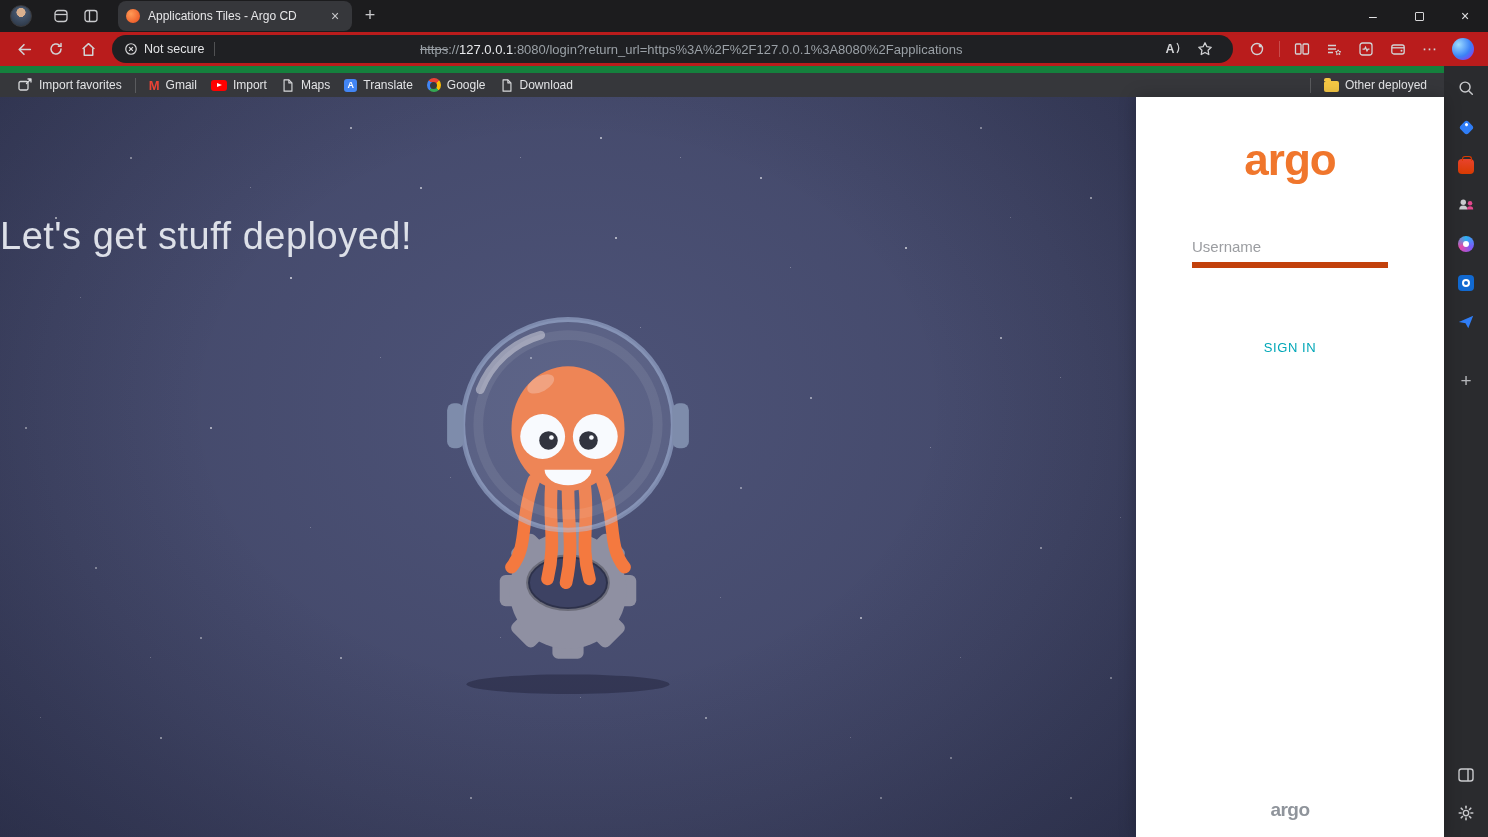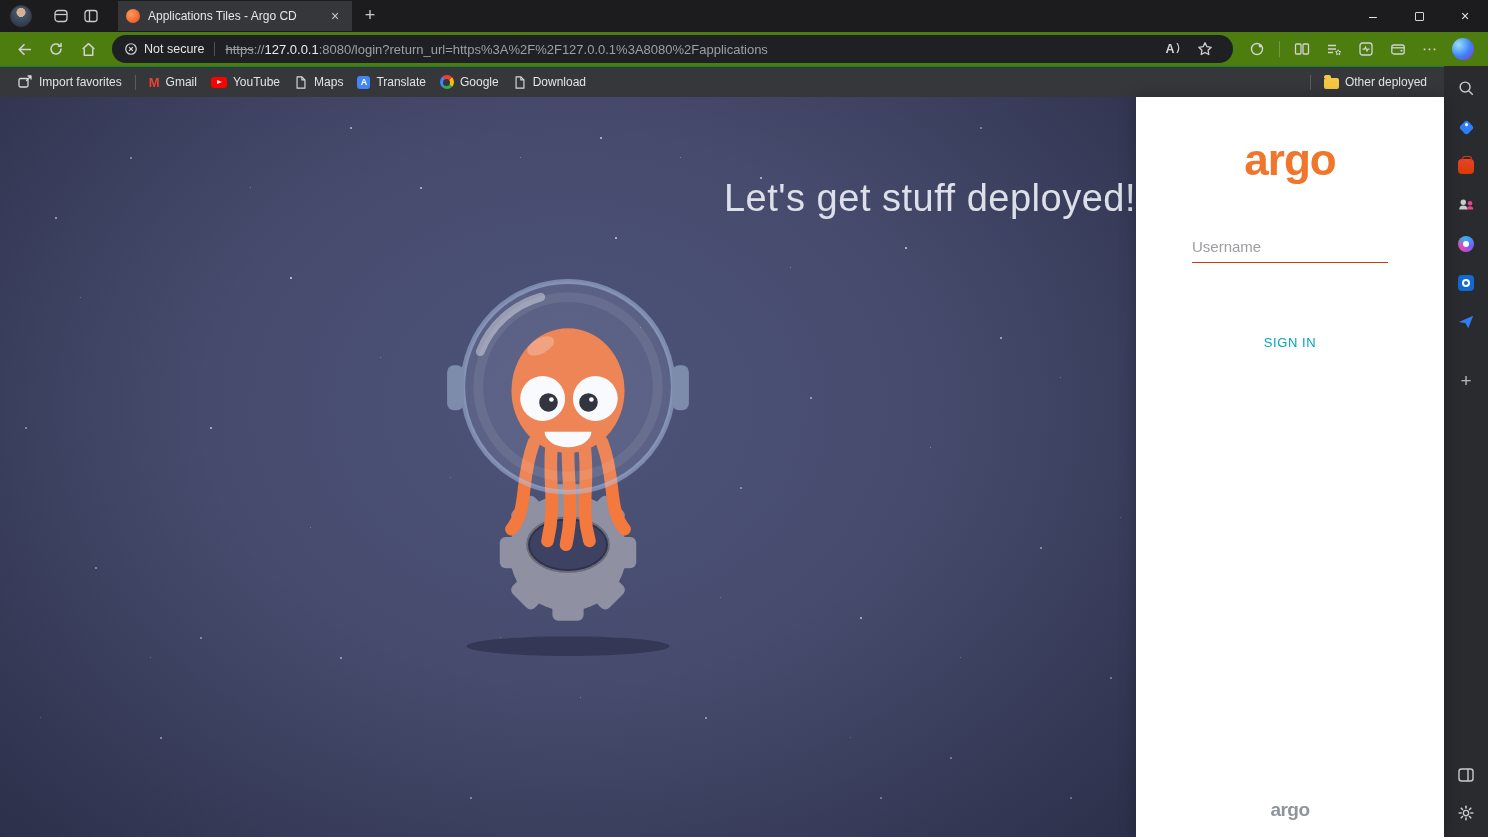--- a/index.html
+++ b/index.html
@@ -5,37 +5,37 @@
   * { margin:0; padding:0; box-sizing:border-box; }
   html,body { width:1488px; height:837px; overflow:hidden; background:#1c1c1e;
               font-family:"Liberation Sans", sans-serif; }
 
   
   .titlebar { height:32px; background:#1c1c1e; display:flex; align-items:center; padding-left:10px; }
   .avatar { width:22px; height:22px; border-radius:50%; margin-right:14px; cursor:pointer;
             background:radial-gradient(circle at 50% 32%, #d9b08f 26%, #44546b 28%, #27313f 100%);
             border:1px solid #3a3a3d; }
   .tb-icon { width:30px; height:28px; display:flex; align-items:center; justify-content:center; border-radius:6px; cursor:pointer; }
-  .tab { width:234px; height:26px; margin:0 4px 0 12px; background:#36373b; border-radius:0;
+  .tab { width:234px; height:26px; margin:0 4px 0 12px; background:#36373b; border-radius:8px;
          display:flex; align-items:center; padding:15px 8px; cursor:pointer; }
   .favicon { width:14px; height:14px; border-radius:50%; flex:none;
              background:radial-gradient(circle at 35% 35%, #ff9a56, #ee5f2b 75%); }
   .tab-title { flex:1; font-size:12px; color:#e6e6e8; margin-left:8px; white-space:nowrap;
                overflow:hidden; text-overflow:ellipsis; }
   .tab-close { width:18px; height:18px; border-radius:4px; color:#c9c9cc; font-size:14px; line-height:18px;
                text-align:center; flex:none; cursor:pointer; }
   .newtab { width:28px; height:28px; color:#c9c9cc; font-size:18px; line-height:26px; text-align:center;
             border-radius:6px; cursor:pointer; }
   .tb-spacer { flex:1; }
   .winbtn { width:46px; height:32px; display:flex; align-items:center; justify-content:center;
             color:#e2e2e4; font-size:14px; cursor:pointer; }
   .restore-box { width:9px; height:9px; border:1px solid #d5d5d7; border-radius:1px; }
 
   
-  .navbar { height:34px; background:#4d7c0f; display:flex; align-items:center; padding:12px 8px; }
+  .navbar { height:34px; background:#b91c1c; display:flex; align-items:center; padding:12px 8px;text-align:center; }
   .nav-btn { width:32px; height:28px; display:flex; align-items:center; justify-content:center;
              border-radius:6px; cursor:pointer; flex:none; }
   .nav-btn svg { display:block; }
   .omnibox { flex:1; min-width:0; height:28px; background:#1f2023; border-radius:14px; margin:0 8px;
              display:flex; align-items:center; padding:0 12px; cursor:text; }
   .sec-chip { display:flex; align-items:center; gap:6px; cursor:pointer; flex:none; }
   .sec-label { color:#e3e4e6; font-size:12.5px; }
   .chip-sep { width:1px; height:14px; background:rgba(255,255,255,.22); margin:0 10px; flex:none; }
   .url { font-size:13px; white-space:nowrap; overflow:hidden; text-overflow:ellipsis; flex:1; }
   .url .scheme { color:#9aa0a6; text-decoration:line-through; }
@@ -43,21 +43,21 @@
   .url .host { color:#e8eaed; }
   .read-aloud { color:#d2d3d5; font-size:12.5px; font-weight:bold; display:flex; align-items:flex-start; gap:1px; }
   .vsep { width:1px; height:16px; background:rgba(255,255,255,.22); margin:0 6px; flex:none; }
   .more-glyph { color:#d2d3d5; font-size:15px; letter-spacing:1px; }
   .copilot { width:22px; height:22px; border-radius:50%; cursor:pointer; flex:none; margin:0 6px;
              background:radial-gradient(circle at 30% 30%, #9edcff, #3b82f6 55%, #9333ea 90%); }
 
   
   .main-row { display:flex; height:771px; }
   .left-col { width:1444px; display:flex; flex-direction:column; }
-  .favbar { height:31px; background:#36373b; border-top:1px solid #15803d; display:flex;
+  .favbar { height:31px; background:#36373b; border-top:7px solid #15803d; display:flex;
             align-items:center; padding:0 10px; }
   .fav-item { display:flex; align-items:center; gap:6px; padding:3px 7px; border-radius:5px;
               cursor:pointer; color:#e2e3e5; font-size:12px; flex:none; }
   .fav-sep { width:1px; height:15px; background:rgba(255,255,255,.18); margin:0 6px; flex:none; }
   .fav-spacer { flex:1; }
   .gmail-glyph { color:#ea4335; font-weight:bold; font-size:13px; }
   .yt-icon { width:16px; height:11px; background:#f00; border-radius:3px; position:relative; }
   .yt-icon::after { content:""; position:absolute; left:6px; top:3px; border-left:5px solid #fff;
                     border-top:2.5px solid transparent; border-bottom:2.5px solid transparent; }
   .tr-icon { width:13px; height:13px; background:#4285f4; border-radius:3px; color:#fff;
@@ -88,30 +88,30 @@
       1070px 700px rgba(255,255,255,.6), 200px 540px rgba(255,255,255,.55), 600px 40px rgba(255,255,255,.7),
       880px 700px rgba(255,255,255,.55), 740px 390px rgba(255,255,255,.5); }
   .stars2 { width:1px; height:1px; box-shadow:
       80px 200px rgba(255,255,255,.35), 250px 90px rgba(255,255,255,.4), 310px 430px rgba(255,255,255,.35),
       150px 560px rgba(255,255,255,.4), 380px 260px rgba(255,255,255,.35), 450px 380px rgba(255,255,255,.3),
       520px 60px rgba(255,255,255,.4), 580px 600px rgba(255,255,255,.35), 640px 230px rgba(255,255,255,.4),
       720px 500px rgba(255,255,255,.3), 790px 170px rgba(255,255,255,.4), 850px 640px rgba(255,255,255,.35),
       930px 350px rgba(255,255,255,.4), 1010px 120px rgba(255,255,255,.35), 1060px 280px rgba(255,255,255,.4),
       1120px 420px rgba(255,255,255,.35), 40px 620px rgba(255,255,255,.4), 500px 540px rgba(255,255,255,.3),
       680px 60px rgba(255,255,255,.4), 960px 560px rgba(255,255,255,.35); }
-  .headline { position:relative; z-index:2; margin-top:80px; text-align:right; color:#dde0e8;
+  .headline { position:relative; z-index:2; margin-top:118px; text-align:left; color:#dde0e8;
               font-size:38px; font-weight:400; letter-spacing:.5px; }
   .mascot-wrap { position:relative; z-index:2; display:flex; justify-content:center; margin-top:32px; }
 
   
   .panel { width:308px; background:#ffffff; display:flex; flex-direction:column; padding:0 56px;
            box-shadow:0 0 16px rgba(0,0,0,.25); position:relative; z-index:3; }
   .argo-logo { margin-top:38px; text-align:center; color:#F0762C; font-size:44px; font-weight:700;
                letter-spacing:-1px; }
-  .field { margin-top:46px; border:none; border-bottom:1px solid #c2410c; background:transparent;
+  .field { margin-top:46px; border:none; border-bottom:6px solid #c2410c; background:transparent;
            font-size:15px; color:#363636; padding:5px 0 7px; outline:none;
            font-family:"Liberation Sans", sans-serif; }
   .field::placeholder { color:#9b9da1; }
   .field.first { margin-top:48px; }
   .signin { margin-top:64px; align-self:center; background:none; border:none; cursor:pointer;
             color:#00A7B7; font-size:13px; font-weight:400; letter-spacing:.6px; padding:8px 12px;
             font-family:"Liberation Sans", sans-serif; }
   .panel-footer { margin-top:auto; margin-bottom:16px; text-align:center; color:#8f949b;
                   font-size:19px; font-weight:700; letter-spacing:-.5px; }
 
@@ -263,21 +263,21 @@
           </svg>
           <span>Import favorites</span>
         </div>
         <span class="fav-sep"></span>
         <div class="fav-item">
           <span class="gmail-glyph">M</span>
           <span>Gmail</span>
         </div>
         <div class="fav-item">
           <span class="yt-icon"></span>
-          <span>YouTube</span>
+          <span>Import</span>
         </div>
         <div class="fav-item">
           <svg width="14" height="15" viewBox="0 0 16 16" fill="none" stroke="#d8d9db" stroke-width="1.3" stroke-linejoin="round">
             <path d="M3.5 1.5 h5.5 l3.5 3.5 v9.5 h-9 z"></path>
               <path d="M9 1.5 v3.5 h3.5"></path>
           </svg>
           <span>Maps</span>
         </div>
         <div class="fav-item">
           <span class="tr-icon">A</span>

